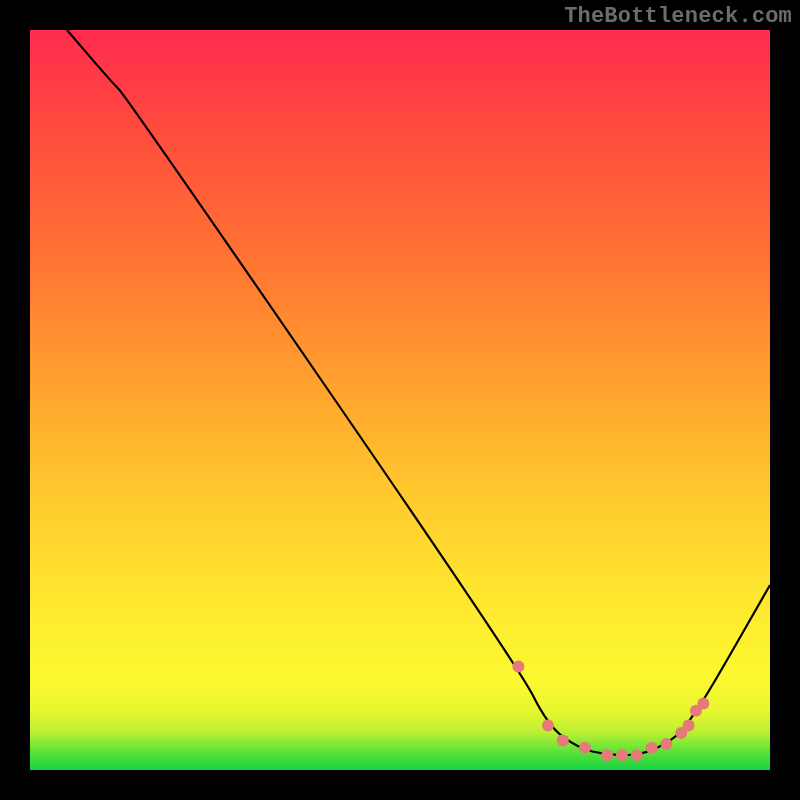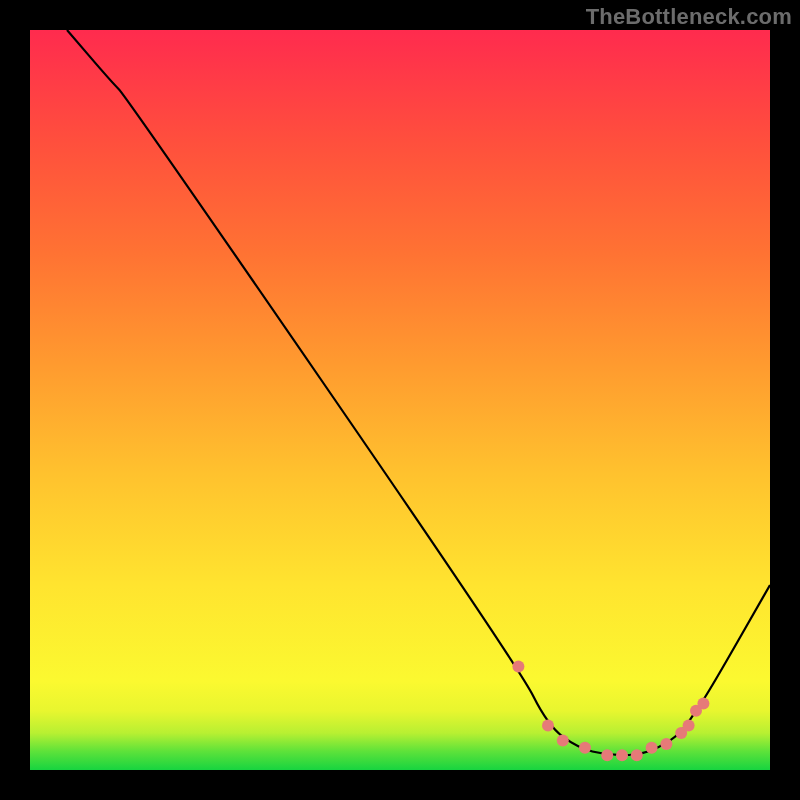--- a/index.html
+++ b/index.html
@@ -8,20 +8,21 @@
     width: 800px;
     height: 800px;
     background: #000000;
     overflow: hidden;
     font-family: Arial, Helvetica, sans-serif;
   }
   .chart-container {
     position: relative;
     width: 800px;
     height: 792px;
+    font-family: Liberation Mono, monospace;
   }
   .watermark {
     position: absolute;
     top: 4px;
     right: 8px;
     font-size: 22px;
     font-weight: 600;
     color: #6c6c6c;
     letter-spacing: 0.2px;
     z-index: 10;

